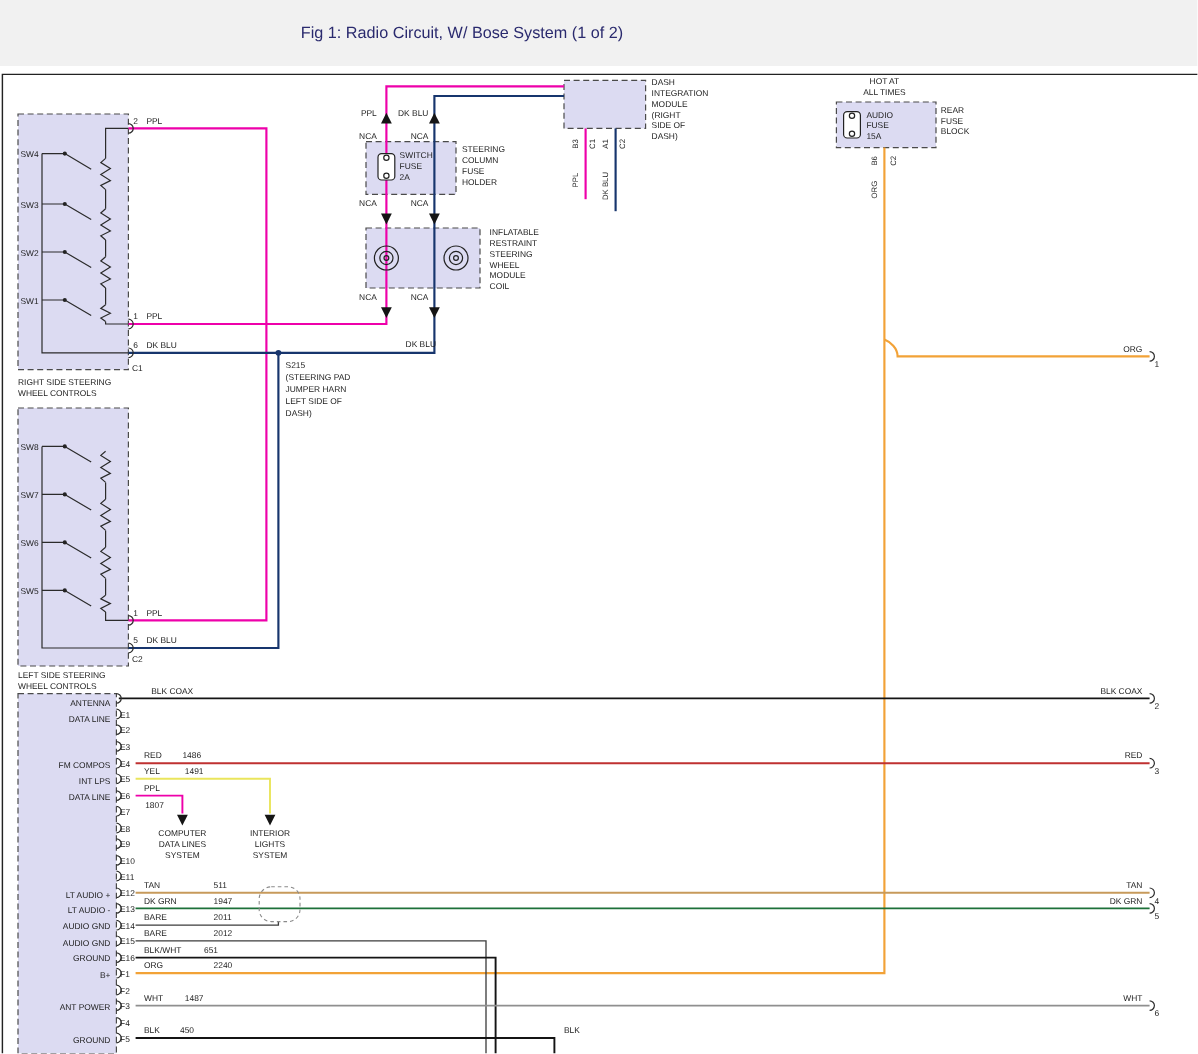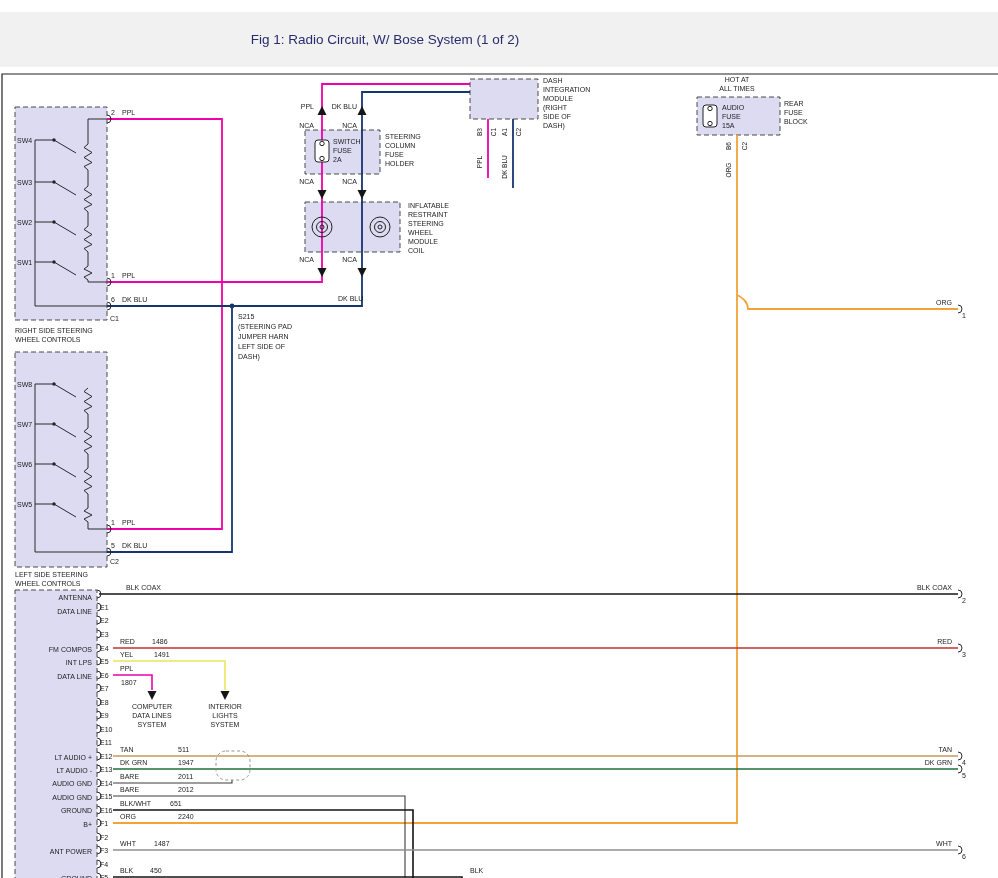--- a/index.html
+++ b/index.html
@@ -1,17 +1,17 @@
 <!DOCTYPE html>
 <html><head>
 <meta charset="utf-8">
 <style>
   html,body{margin:0;padding:0;background:#fff;}
   body{width:998px;height:878px;overflow:hidden;font-family:"Liberation Sans",sans-serif;}
-  #stage{position:relative;width:998px;height:670px;margin-top:12px;}
+  #stage{position:relative;width:998px;height:670px;}
   svg text{font-family:"Liberation Sans",sans-serif;font-size:7px;fill:#1c1c1c;}
   svg text.t-title{font-size:13.5px;fill:#2a2a6e;}
   svg text.rot{font-size:6.5px;}
   .end{text-anchor:end}.mid{text-anchor:middle}
   .box{stroke:#4a4a4a;stroke-width:1;stroke-dasharray:5 3;}
   .dash2{stroke:#8a8a8a;stroke-width:0.9;stroke-dasharray:3 2.5;fill:none;}
   .struct{stroke:#2b2b2b;stroke-width:1;fill:none;}
   .coil{stroke:#222;fill:none;stroke-width:1;}
   .sym{stroke:#222;fill:#fff;stroke-width:1;}
   .dot{fill:#232323;}

